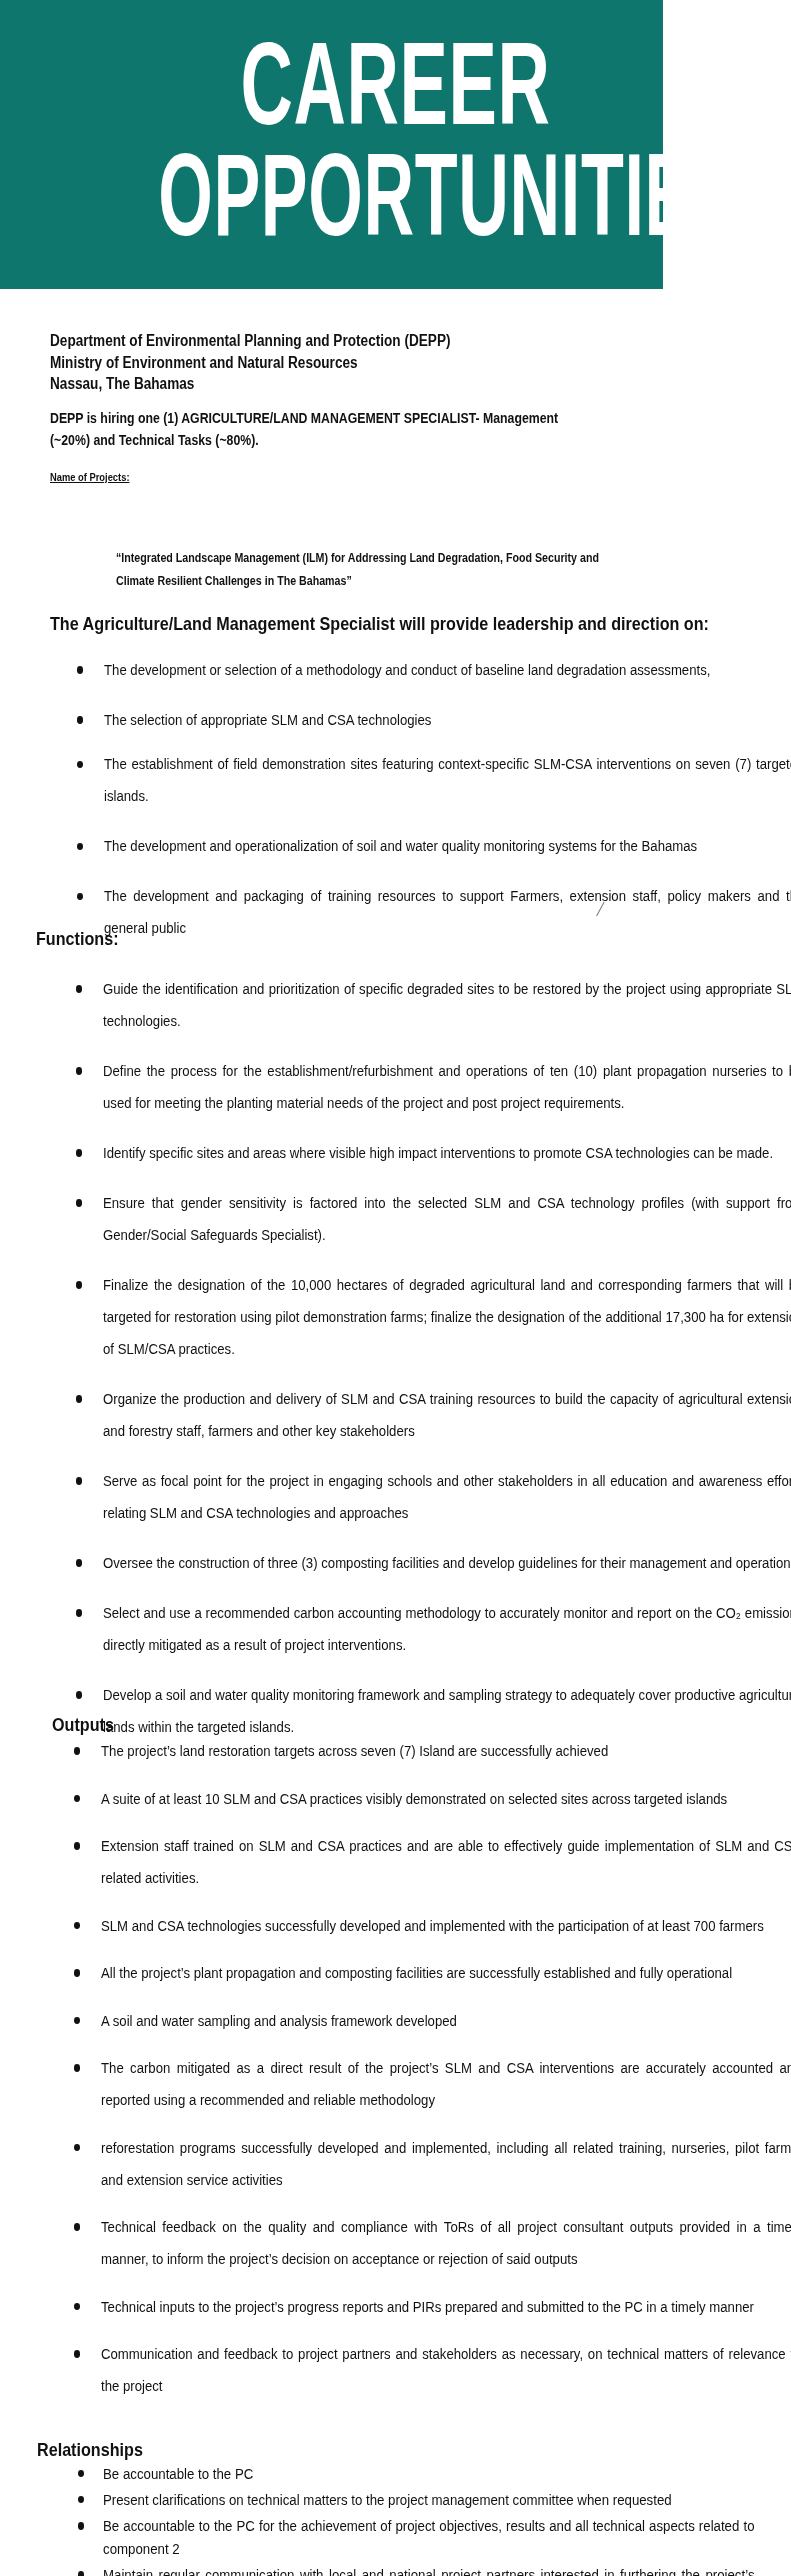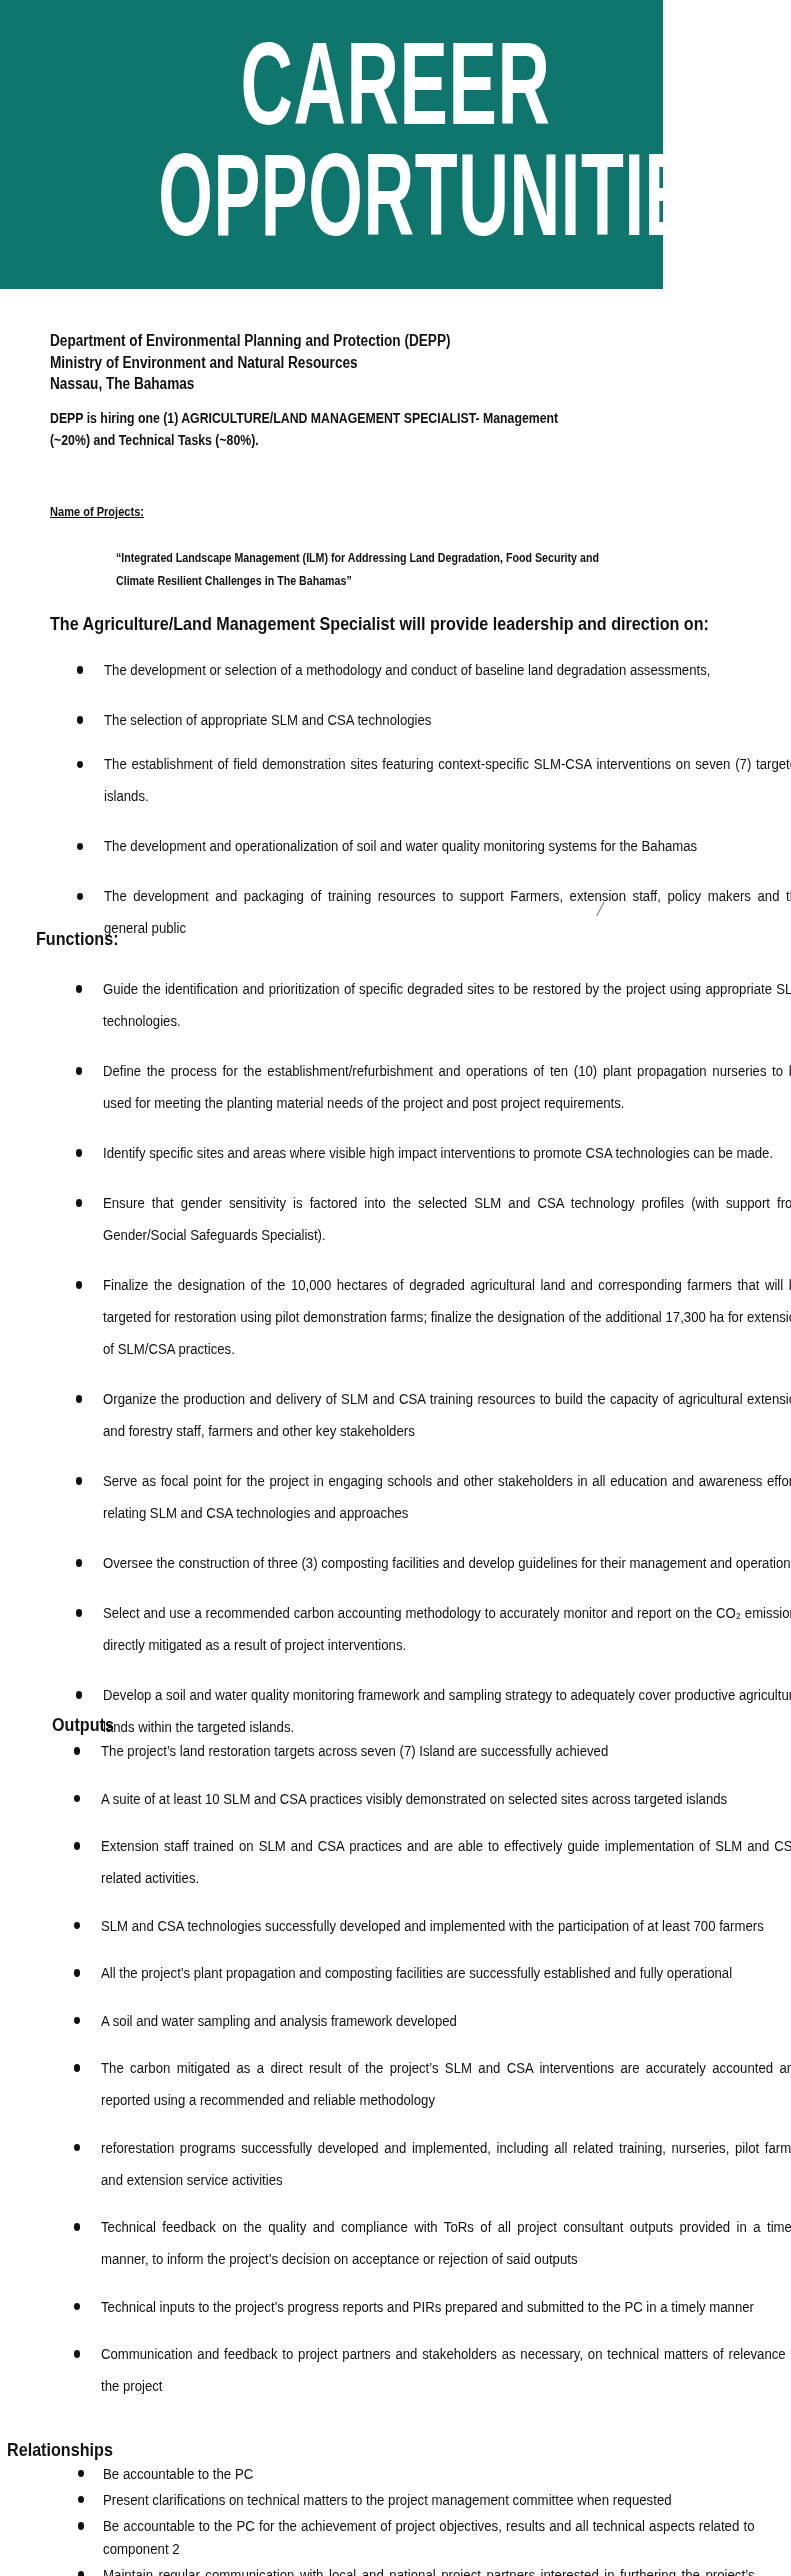--- a/index.html
+++ b/index.html
@@ -14,21 +14,21 @@
 
   .content { position:absolute; left:0; top:0; width:791px; }
   .abs { position:absolute; }
 
   .addr { left:50px; top:330px; font-size:16px; line-height:21.6px; font-weight:700; }
   .addr div { transform:scaleX(0.85); transform-origin:left top; white-space:nowrap; }
 
   .hiring { left:50px; top:407px; font-size:15px; line-height:21.6px; font-weight:700; }
   .hiring div { transform:scaleX(0.82); transform-origin:left top; white-space:nowrap; }
 
-  .projects-label { left:50px; top:501px; font-size:13px; font-weight:700; line-height:21.6px; }
+  .projects-label { left:50px; top:467px; font-size:11px; font-weight:700; line-height:21.6px; }
   .projects-label span { display:inline-block; transform:scaleX(0.85); transform-origin:left top; text-decoration:underline; }
 
   .project-title { left:116px; top:546px; width:680px; font-size:13px; font-weight:700; line-height:23px; }
   .project-title div { transform:scaleX(0.82); transform-origin:left top; white-space:nowrap; }
 
   .heading { font-size:19px; font-weight:700; line-height:23px; }
   .heading span { display:inline-block; transform:scaleX(0.85); transform-origin:left top; white-space:nowrap; }
 
   ul.blist { position:absolute; margin:0; padding:0; list-style:none; }
   ul.blist li { position:relative; font-size:15.5px; }
@@ -189,21 +189,21 @@
     <li style="margin-bottom:15.5px;">
         <span class="bullet"></span>
         <span class="body">Technical inputs to the project’s progress reports and PIRs prepared and submitted to the PC in a timely manner</span>
       </li>
     <li style="margin-bottom:15.5px;">
         <span class="bullet"></span>
         <span class="body">Communication and feedback to project partners and stakeholders as necessary, on technical matters of relevance to the project</span>
       </li>
   </ul>
 
-  <div class="abs heading" style="left:7px; top:2438px;">
+  <div class="abs heading" style="left:37px; top:2438px;">
     <span>Relationships</span>
   </div>
   <ul class="blist tight" style="left:103px; top:2462px;">
     <li>
         <span class="bullet"></span>
         <span class="body">Be accountable to the PC</span>
       </li>
     <li>
         <span class="bullet"></span>
         <span class="body">Present clarifications on technical matters to the project management committee when requested</span>

